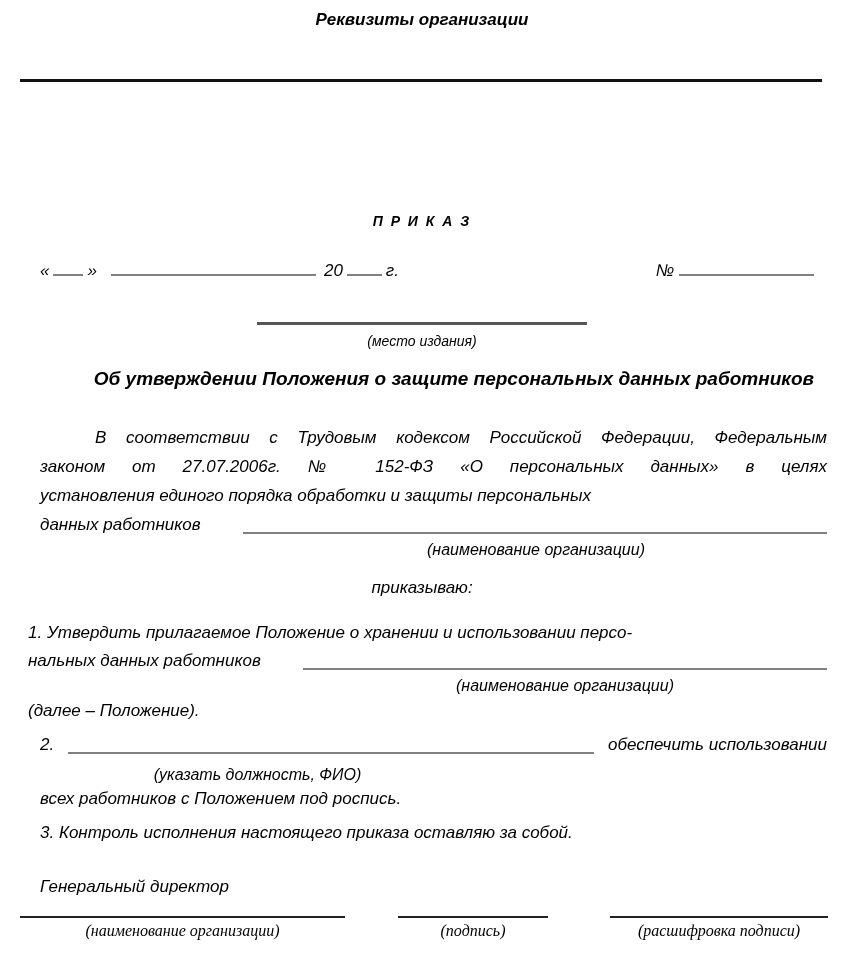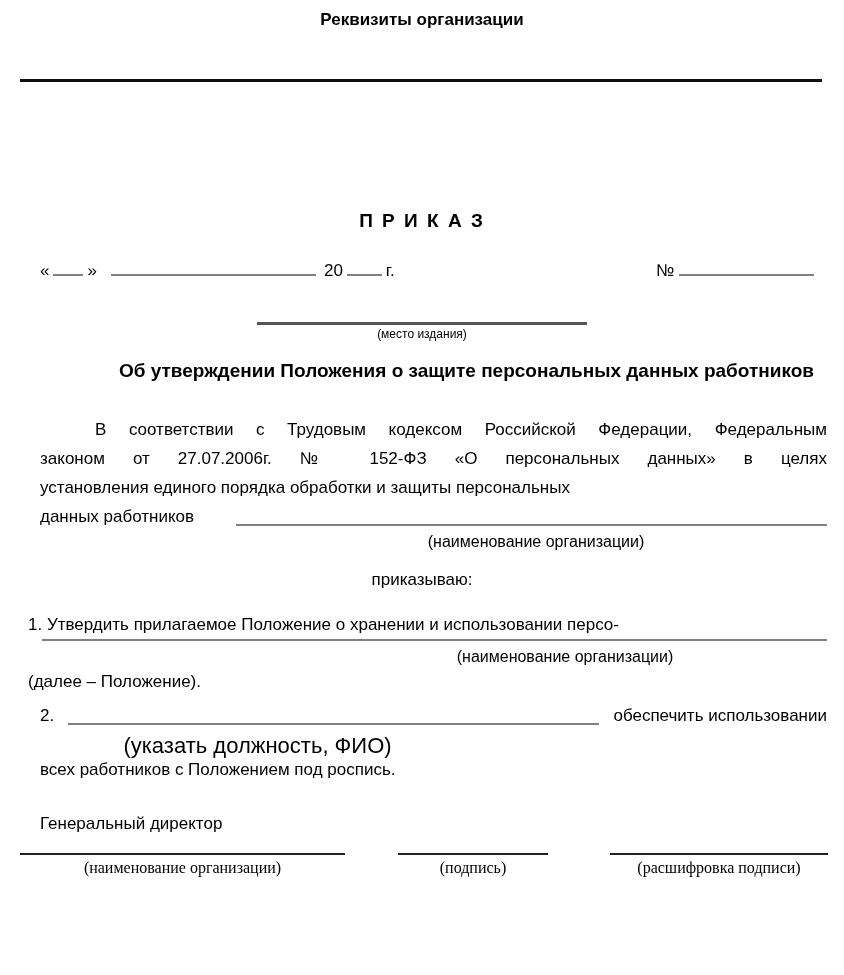--- a/index.html
+++ b/index.html
@@ -6,37 +6,38 @@
   .page {
     position: relative;
     width: 844px;
     height: 975px;
     background: #ffffff;
     color: #000000;
     font-family: "Liberation Sans", "DejaVu Sans", sans-serif;
     font-size: 17px;
     overflow: hidden;
     box-sizing: border-box;
+    font-style: italic;
   }
   .header-title {
     padding-top: 10px;
     text-align: center;
     font-weight: bold;
     font-size: 17px;
   }
   .top-rule {
     height: 0;
     border-top: 3px solid #111111;
     margin: 49px 22px 0 20px;
   }
   .order-title {
     margin-top: 126px;
     text-align: center;
     font-weight: bold;
-    font-size: 19px;
+    font-size: 14px;
     letter-spacing: 2px;
     line-height: 26px;
   }
   .date-row {
     display: flex;
     align-items: baseline;
     margin: 22px 16px 0 40px;
     height: 28px;
   }
   .blank {
@@ -49,21 +50,21 @@
   .b-year  { width: 35px; margin: 0 4px; }
   .b-num   { width: 135px; }
   .number-group { margin-left: auto; margin-right: 14px; }
   .place-block { margin-top: 38px; text-align: center; }
   .place-line {
     width: 330px;
     height: 3px;
     background: #555555;
     margin: 0 auto;
   }
-  .place-caption { font-size: 12px; margin-top: 2px; }
+  .place-caption { font-size: 14px; margin-top: 8px; }
   .subject {
     margin: 18px 30px 0 30px;
     text-align: right;
     font-weight: bold;
     font-size: 19px;
     line-height: 24px;
   }
   .preamble { margin: 32px 17px 16px 40px; line-height: 29px; }
   .jline { text-align: justify; text-align-last: justify; }
   .indent { text-indent: 55px; }
@@ -75,21 +76,21 @@
     margin-bottom: 5px;
     height: 0;
   }
   .caption-under-1 { margin-left: 205px; text-align: center; font-size: 16px; line-height: 22px; }
   .resolution { text-align: center; margin-top: 4px; line-height: 22px; }
   .item1 { margin: 20px 17px 0 28px; line-height: 28px; }
   .caption-under-2 { margin-left: 275px; text-align: center; font-size: 16px; line-height: 22px; }
   .item1-tail { line-height: 28px; }
   .item2-row { display: flex; align-items: flex-end; margin: 6px 17px 0 40px; line-height: 28px; }
   .item2-row .fill-line { margin-right: 14px; }
-  .caption-under-3 { margin-left: 25px; width: 465px; text-align: center; font-size: 22px; line-height: 20px; margin-top: 6px; }
+  .caption-under-3 { margin-left: 25px; width: 465px; text-align: center; font-size: 16px; line-height: 20px; margin-top: 6px; }
   .item2-line2 { margin: 0 17px 0 40px; line-height: 28px; }
   .item3 { margin: 6px 17px 0 40px; line-height: 28px; }
   .director { margin: 26px 17px 15px 40px; line-height: 28px; }
   .sig-row { display: flex; margin: 12px 0 0 20px; }
   .sig-col-1 { width: 325px; }
   .sig-col-2 { width: 150px; margin-left: 53px; }
   .sig-col-3 { width: 218px; margin-left: 62px; }
   .sig-line { height: 0; border-top: 2px solid #222222; }
   .sig-caption {
     margin-top: 4px;
@@ -139,34 +140,36 @@
       <span class="fill-line"></span>
     </div>
     <div class="caption-under-1">(наименование организации)</div>
   </div>
 
   <div class="resolution">приказываю:</div>
 
   <div class="item1">
     <div>1. Утвердить прилагаемое Положение о хранении и использовании персо-</div>
     <div class="fill-row">
+      <span>нальных данных работников</span>
       <span class="fill-line"></span>
     </div>
     <div class="caption-under-2">(наименование организации)</div>
     <div class="item1-tail">(далее – Положение).</div>
   </div>
 
   <div class="item2-row">
     <span>2.</span>
     <span class="fill-line"></span>
     <span>обеспечить использовании</span>
   </div>
   <div class="caption-under-3">(указать должность, ФИО)</div>
   <div class="item2-line2">всех работников с Положением под роспись.</div>
 
+  <div class="item3">3. Контроль исполнения настоящего приказа оставляю за собой.</div>
 
   <div class="director">Генеральный директор</div>
 
   <div class="sig-row">
     <div class="sig-col-1">
       <div class="sig-line"></div>
       <div class="sig-caption">(наименование организации)</div>
     </div>
     <div class="sig-col-2">
       <div class="sig-line"></div>

